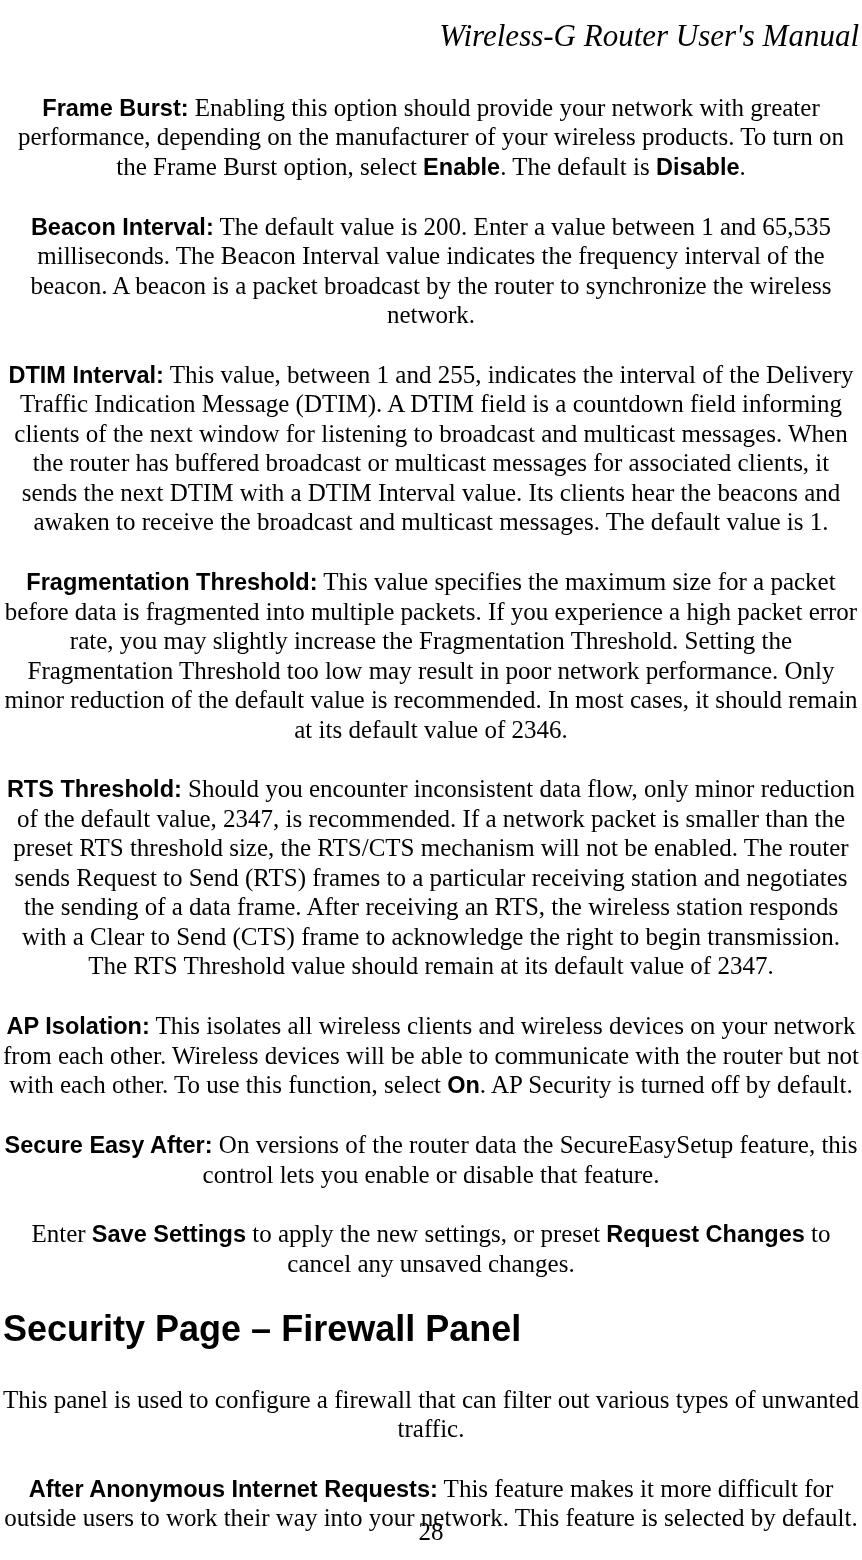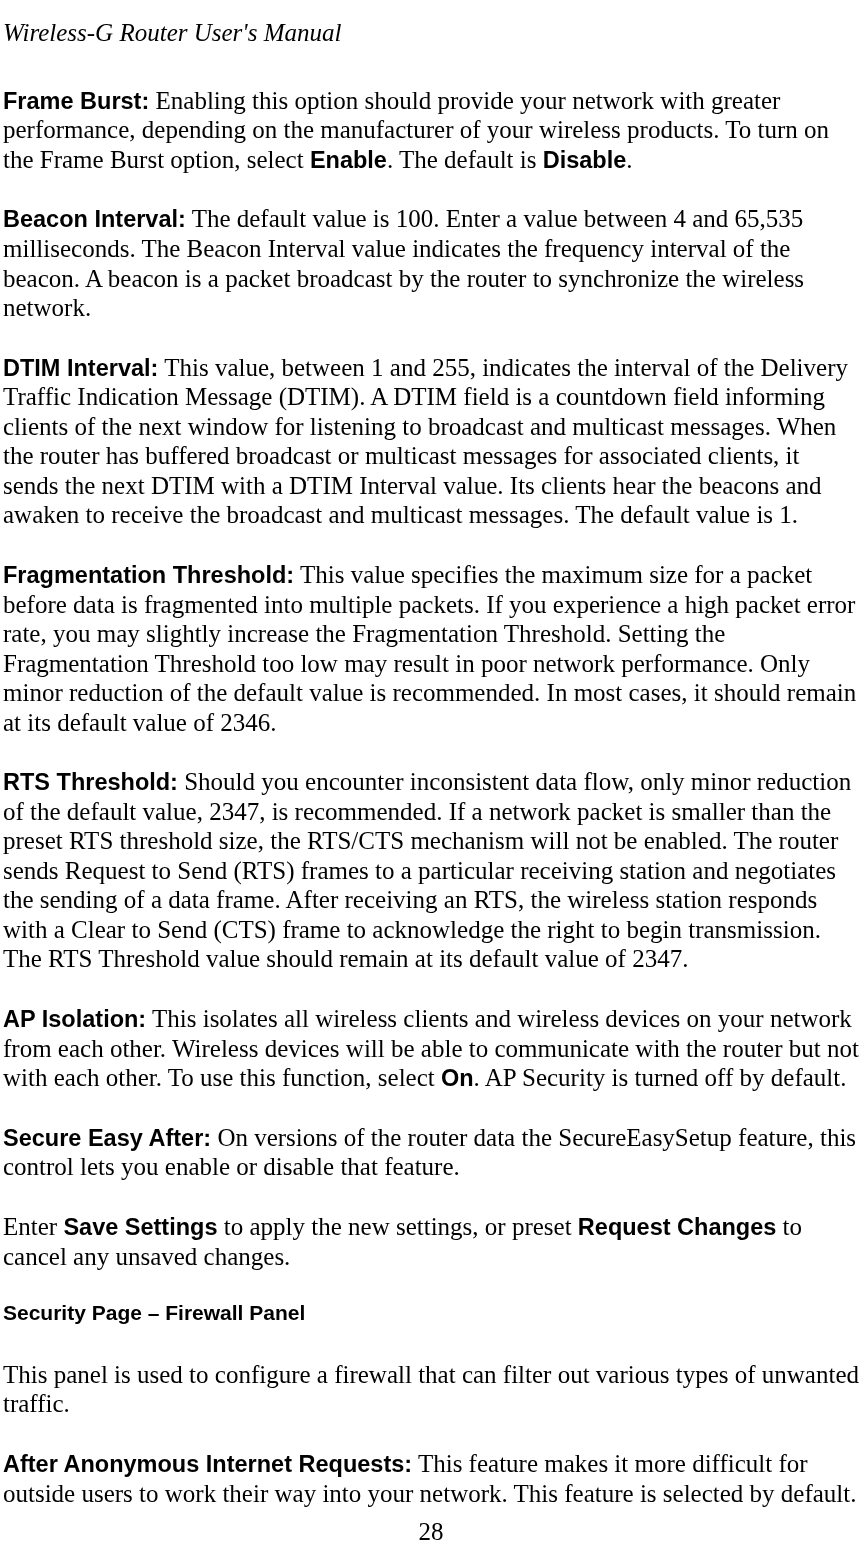--- a/index.html
+++ b/index.html
@@ -12,43 +12,44 @@
       height: 1560px;
       background: #ffffff;
       font-family: "Times New Roman", Times, serif;
       font-size: 25px;
       line-height: 1.18;
       color: #000000;
       padding: 18px 3px 0 3px;
       position: relative;
     }
     .header {
+      text-align: right;
       font-style: italic;
-      font-size: 25px;
+      font-size: 31px;
       margin-bottom: 38px;
       padding-right: 0px;
     }
     .paragraph {
       margin-bottom: 30px;
-      text-align: left;
+      text-align: center;
     }
     .bold-label {
       font-family: Arial, Helvetica, sans-serif;
       font-weight: bold;
       font-size: 23.5px;
     }
     .bold-inline {
       font-family: Arial, Helvetica, sans-serif;
       font-weight: bold;
       font-size: 23.5px;
     }
     .heading {
       font-family: Arial, Helvetica, sans-serif;
       font-weight: bold;
-      font-size: 21px;
+      font-size: 36px;
       margin-bottom: 34px;
     }
     .page-number {
       position: absolute;
       bottom: 14px;
       left: 0;
       right: 0;
       text-align: center;
       font-size: 25px;
     }
@@ -56,21 +57,21 @@
 </head>
 <body>
 
 <div class="header">Wireless-G Router User's Manual</div>
 
 <div class="paragraph">
   <span class="bold-label">Frame Burst:</span><span> Enabling this option should provide your network with greater performance, depending on the manufacturer of your wireless products. To turn on the Frame Burst option, select </span><span class="bold-inline">Enable</span><span>. The default is </span><span class="bold-inline">Disable</span><span>.</span>
 </div>
 
 <div class="paragraph">
-  <span class="bold-label">Beacon Interval:</span><span> The default value is 100. Enter a value between 4 and 65,535 milliseconds. The Beacon Interval value indicates the frequency interval of the beacon. A beacon is a packet broadcast by the router to synchronize the wireless network.</span>
+  <span class="bold-label">Beacon Interval:</span><span> The default value is 200. Enter a value between 1 and 65,535 milliseconds. The Beacon Interval value indicates the frequency interval of the beacon. A beacon is a packet broadcast by the router to synchronize the wireless network.</span>
 </div>
 
 <div class="paragraph">
   <span class="bold-label">DTIM Interval:</span><span> This value, between 1 and 255, indicates the interval of the Delivery Traffic Indication Message (DTIM). A DTIM field is a countdown field informing clients of the next window for listening to broadcast and multicast messages. When the router has buffered broadcast or multicast messages for associated clients, it sends the next DTIM with a DTIM Interval value. Its clients hear the beacons and awaken to receive the broadcast and multicast messages. The default value is 1.</span>
 </div>
 
 <div class="paragraph">
   <span class="bold-label">Fragmentation Threshold:</span><span> This value specifies the maximum size for a packet before data is fragmented into multiple packets. If you experience a high packet error rate, you may slightly increase the Fragmentation Threshold. Setting the Fragmentation Threshold too low may result in poor network performance. Only minor reduction of the default value is recommended. In most cases, it should remain at its default value of 2346.</span>
 </div>
 

